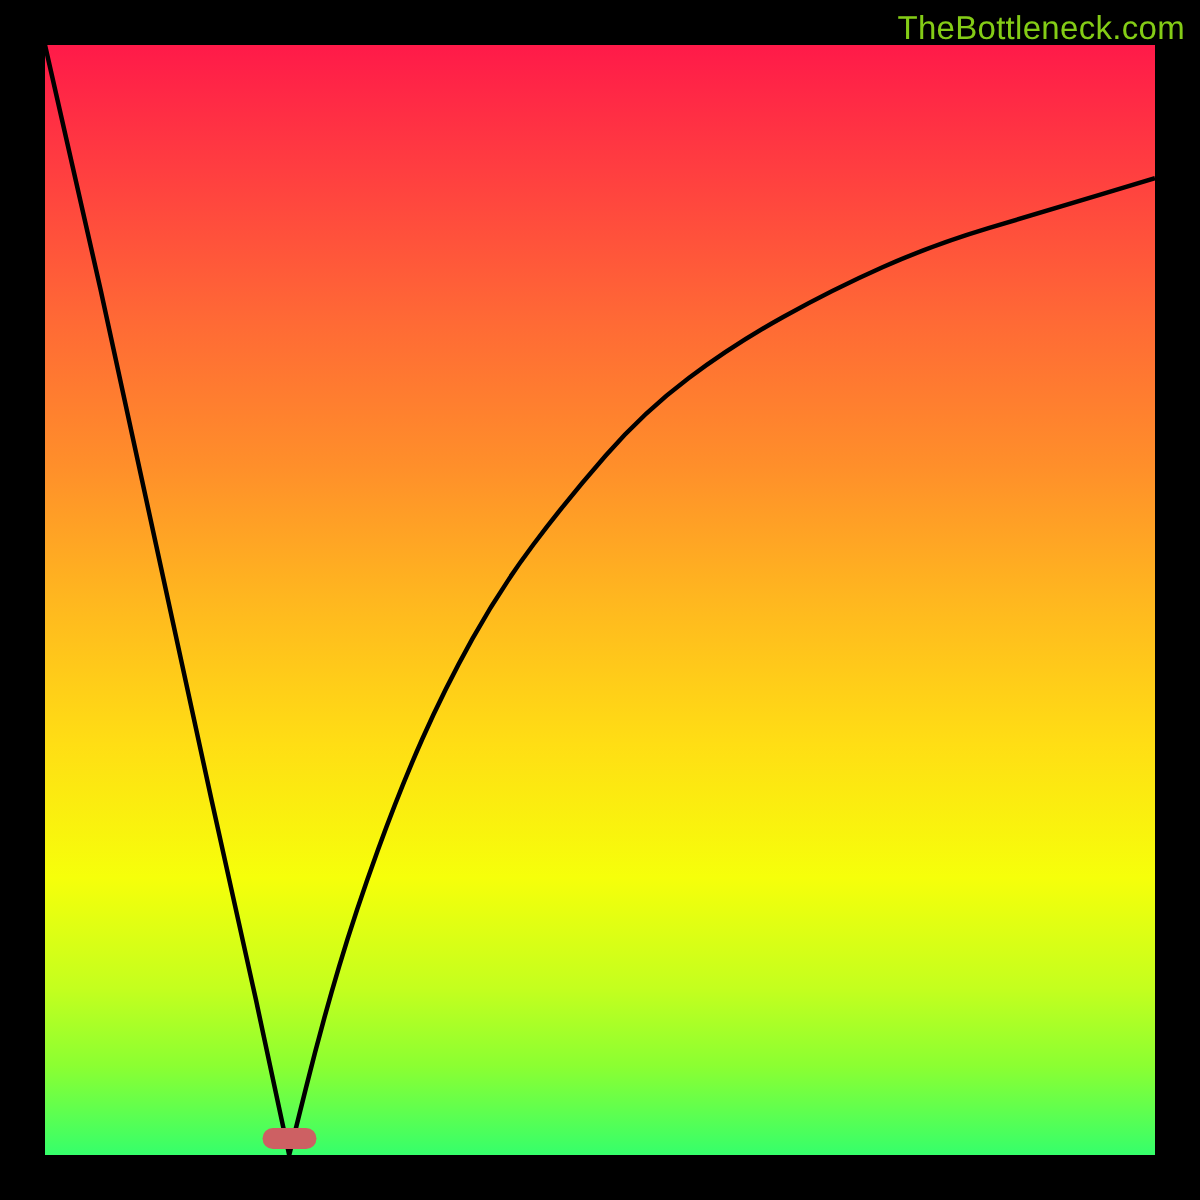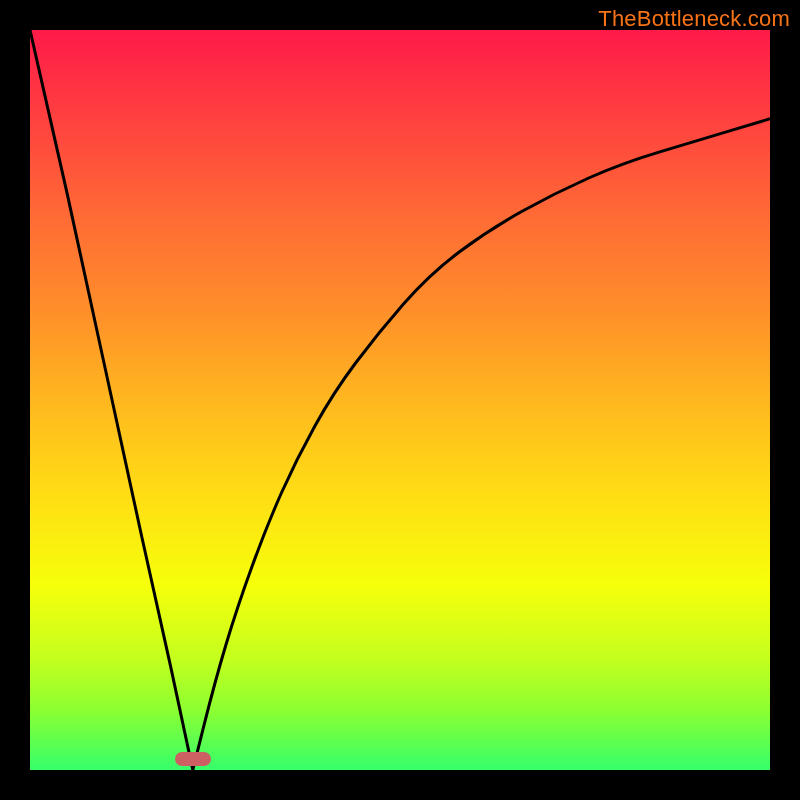--- a/index.html
+++ b/index.html
@@ -34,21 +34,21 @@
       #f6ff0a 75%,
       #c4ff1e 85%,
       #8bff32 92%,
       #35ff6b 100%
     );
   }
   .watermark {
     position: absolute;
     top: 6px;
     right: 10px;
-    color: #f97316;
+    color: #84cc16;
     font-size: 22px;
     font-weight: 500;
     letter-spacing: 0.2px;
     z-index: 4;
   }
   svg.curve {
     position: absolute;
     left: 0;
     top: 0;
     width: 740px;

